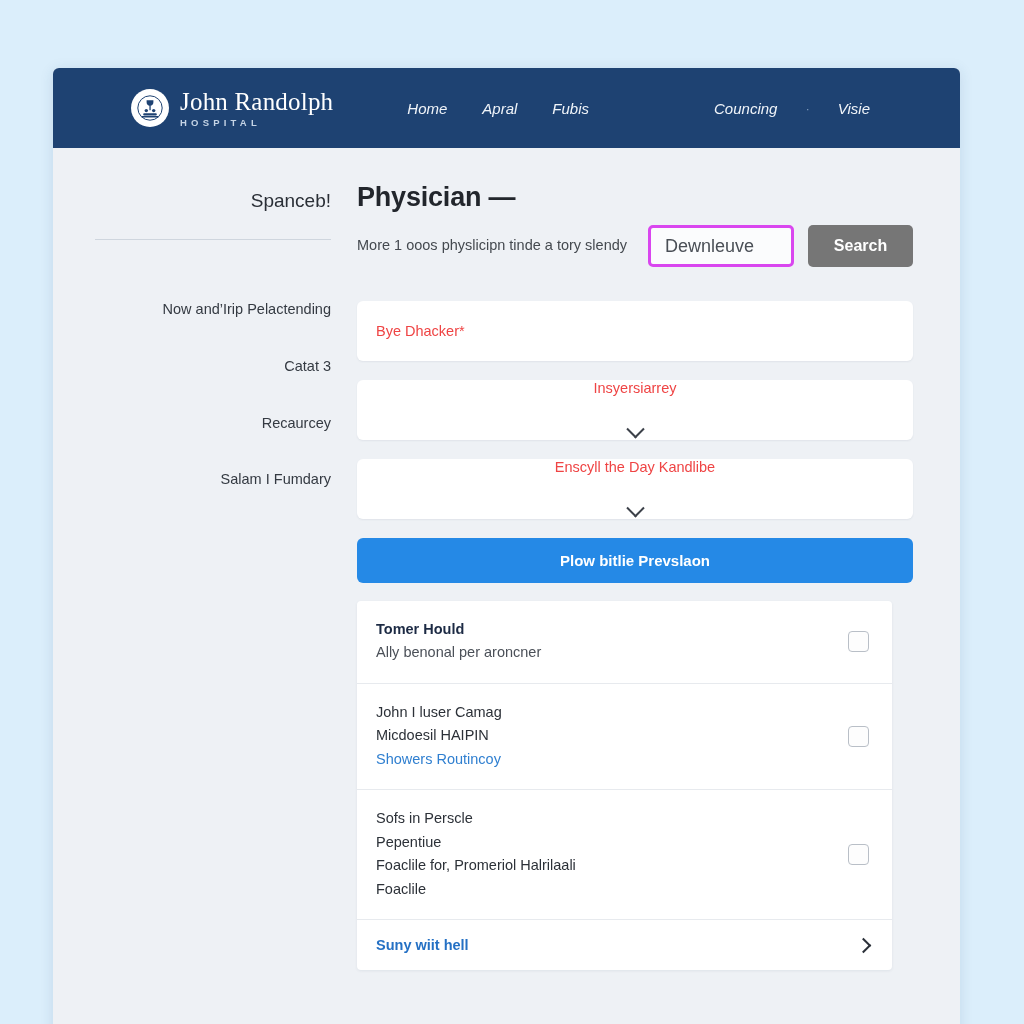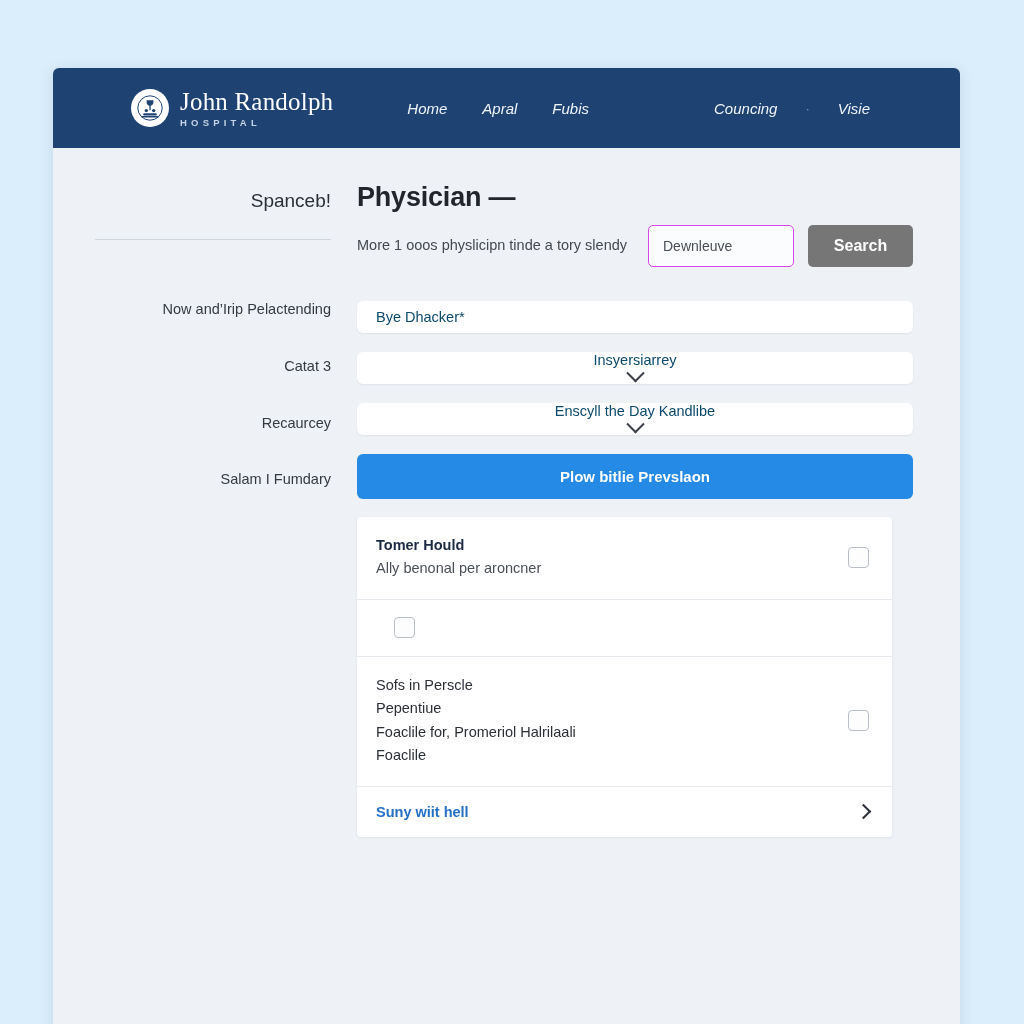--- a/index.html
+++ b/index.html
@@ -160,24 +160,24 @@
     align-items: center;
     gap: 14px;
     margin-top: 43px;
     flex: none;
   }
 
   .search-input {
     width: 146px;
     height: 42px;
     background: #fbfcfd;
-    border: 1px solid #d946ef;
+    border: 3px solid #d946ef;
     border-radius: 5px;
     font-family: "Liberation Sans", sans-serif;
-    font-size: 14px;
+    font-size: 18px;
     color: #4a4f56;
     padding: 0 14px;
     outline: none;
   }
 
   .search-button {
     width: 105px;
     height: 42px;
     background: #767676;
     border: none;
@@ -185,28 +185,28 @@
     color: #ffffff;
     font-family: "Liberation Sans", sans-serif;
     font-size: 16px;
     font-weight: bold;
     cursor: pointer;
   }
 
   
   .field {
     position: relative;
-    height: 32px;
+    height: 60px;
     background: #ffffff;
     border-radius: 6px;
     display: flex;
     align-items: center;
     padding: 0 19px;
     font-size: 14.5px;
-    color: #0c4a6e;
+    color: #ef4444;
     box-shadow: 0 1px 2px rgba(40,60,90,.07);
     cursor: pointer;
   }
 
   .field-text { flex: 1; min-width: 0; }
   .field.first { margin-top: 34px; }
   .field.gap   { margin-top: 19px; flex-direction: column; }
 
   .chevron-down {
     width: 13px; height: 13px;
@@ -379,20 +379,25 @@
 
         <div class="result-row">
           <div class="result-body">
             <div class="result-line strong">Tomer Hould</div>
             <div class="result-line muted">Ally benonal per aroncner</div>
           </div>
           <div class="checkbox"></div>
         </div>
 
         <div class="result-row">
+          <div class="result-body">
+            <div class="result-line">John I luser Camag</div>
+            <div class="result-line">Micdoesil HAIPIN</div>
+            <div class="result-line link">Showers Routincoy</div>
+          </div>
           <div class="checkbox"></div>
         </div>
 
 
         <div class="result-row">
           <div class="result-body">
             <div class="result-line">Sofs in Perscle</div>
             <div class="result-line">Pepentiue</div>
             <div class="result-line">Foaclile for, Promeriol Halrilaali</div>
             <div class="result-line">Foaclile</div>

